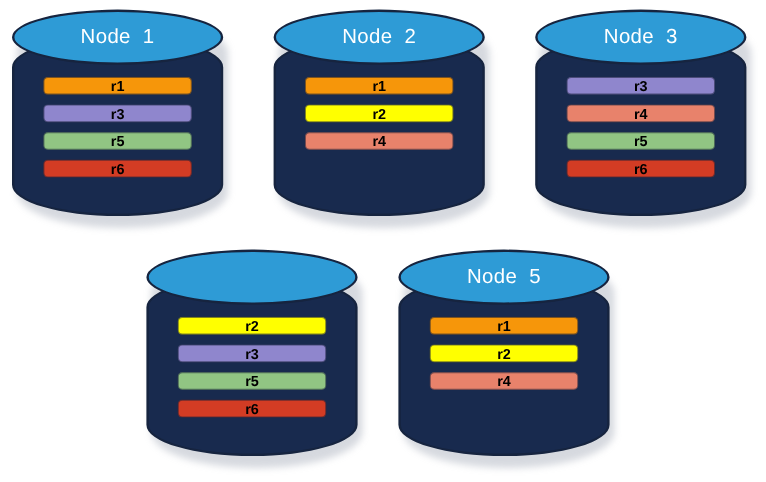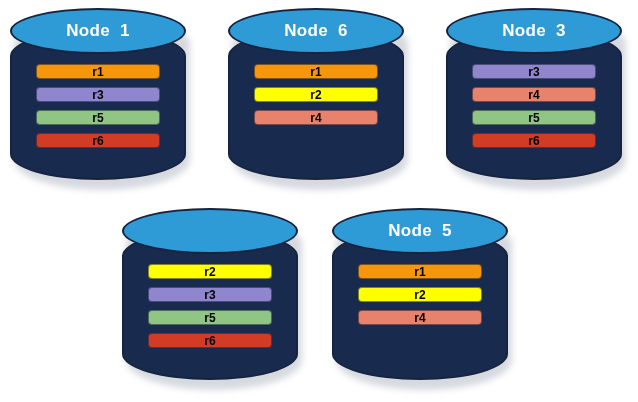--- a/index.html
+++ b/index.html
@@ -60,21 +60,21 @@
   .cyl-title {
     position: absolute;
     left: 0;
     top: 0;
     width: 176px;
     height: 46px;
     line-height: 46px;
     text-align: center;
     color: #ffffff;
     font-size: 17px;
-    font-weight: bold;
+    font-weight: normal;
     letter-spacing: 0.3px;
     white-space: pre;
   }
   .records {
     position: absolute;
     left: 26px;
     top: 56px;
     width: 124px;
   }
   .record {
@@ -103,21 +103,21 @@
         <div class="record" style="background: rgb(246, 150, 10);">r1</div>
         <div class="record" style="background: rgb(143, 134, 205);">r3</div>
         <div class="record" style="background: rgb(145, 197, 131);">r5</div>
         <div class="record" style="background: rgb(211, 60, 36);">r6</div>
       </div>
     </div>
     <div class="node" style="left: 228px; top: 8px;">
       <div class="cyl-shadow"></div>
       <div class="cyl-body" style="background: rgb(24, 42, 78); border-color: rgb(22, 36, 63);"></div>
       <div class="cyl-top" style="background: rgb(46, 155, 214); border-color: rgb(22, 36, 63);"></div>
-      <div class="cyl-title" style="color: rgb(255, 255, 255);">Node  6</div>
+      <div class="cyl-title" style="color: rgb(255, 255, 255);">Node  2</div>
       <div class="records">
         <div class="record" style="background: rgb(246, 150, 10);">r1</div>
         <div class="record" style="background: rgb(255, 255, 0);">r2</div>
         <div class="record" style="background: rgb(232, 130, 107);">r4</div>
       </div>
     </div>
     <div class="node" style="left: 446px; top: 8px; padding-left: 24px;">
       <div class="cyl-shadow"></div>
       <div class="cyl-body" style="background: rgb(24, 42, 78); border-color: rgb(22, 36, 63);"></div>
       <div class="cyl-top" style="background: rgb(46, 155, 214); border-color: rgb(22, 36, 63);"></div>

